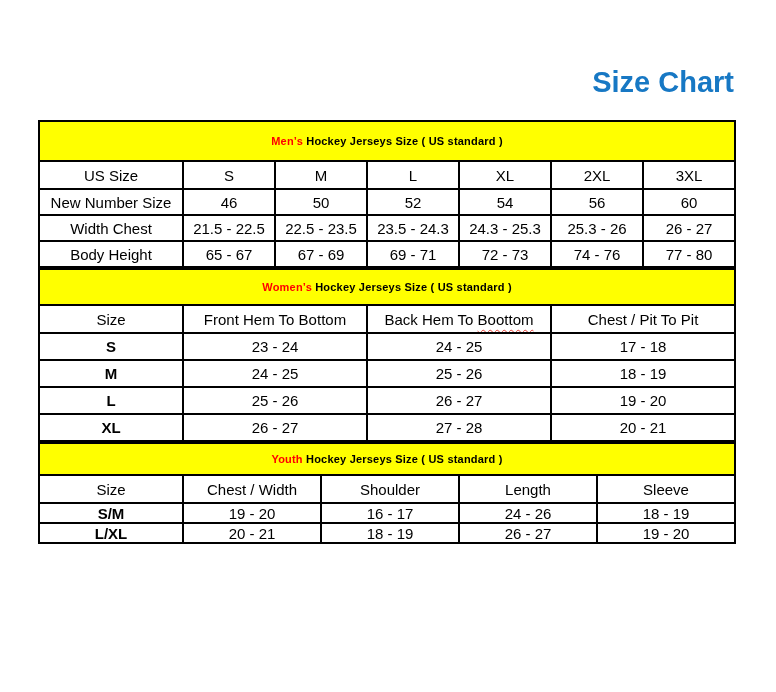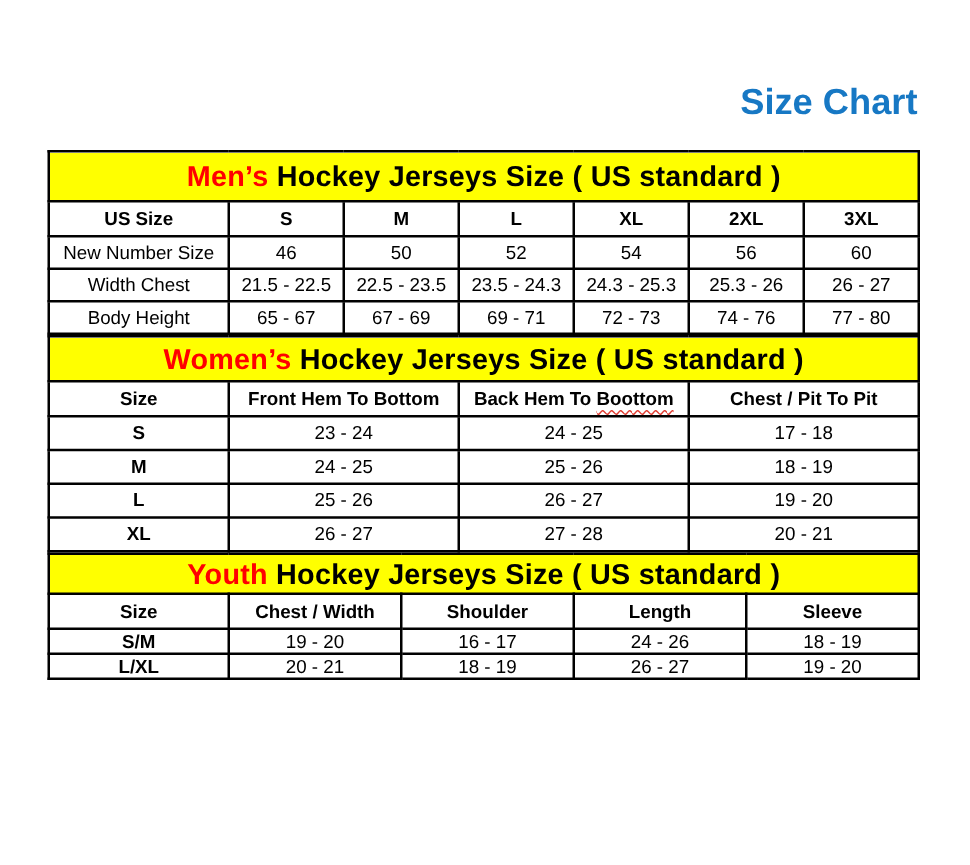--- a/index.html
+++ b/index.html
@@ -12,27 +12,27 @@
     position:absolute;top:66px;left:38px;width:696px;
     text-align:right;font-size:29px;font-weight:bold;color:#1778c4;
   }
   .chart{position:absolute;left:38px;top:120px;width:696px;}
   table{border-collapse:collapse;table-layout:fixed;width:696px;}
   th,td{
     border:2px solid #000;text-align:center;vertical-align:middle;
     padding:0 2px;font-size:15px;overflow:hidden;white-space:nowrap;
   }
   tr.band th{
-    background:#ffff00;font-size:23px;font-weight:bold;letter-spacing:0.2px;
+    background:#ffff00;font-size:11px;font-weight:bold;letter-spacing:0.2px;
   }
   table.men  tr.band th{height:38px;}
   table.women tr.band th{height:34px;}
   table.youth tr.band th{height:30px;}
   .band .red{color:#ff0000;}
-  thead tr.cols th{height:26px;font-weight:bold;}
+  thead tr.cols th{height:26px;font-weight:normal;}
   table.men  tbody tr{height:26px;}
   table.women tbody tr{height:27px;}
   table.youth tbody tr{height:20px;}
   table.women td.rowlabel,
   table.youth td.rowlabel{font-weight:bold;}
   .misspell{
     text-decoration:underline wavy #e03c31;
     text-decoration-thickness:1px;
     text-decoration-skip-ink:none;
     text-underline-offset:4px;

